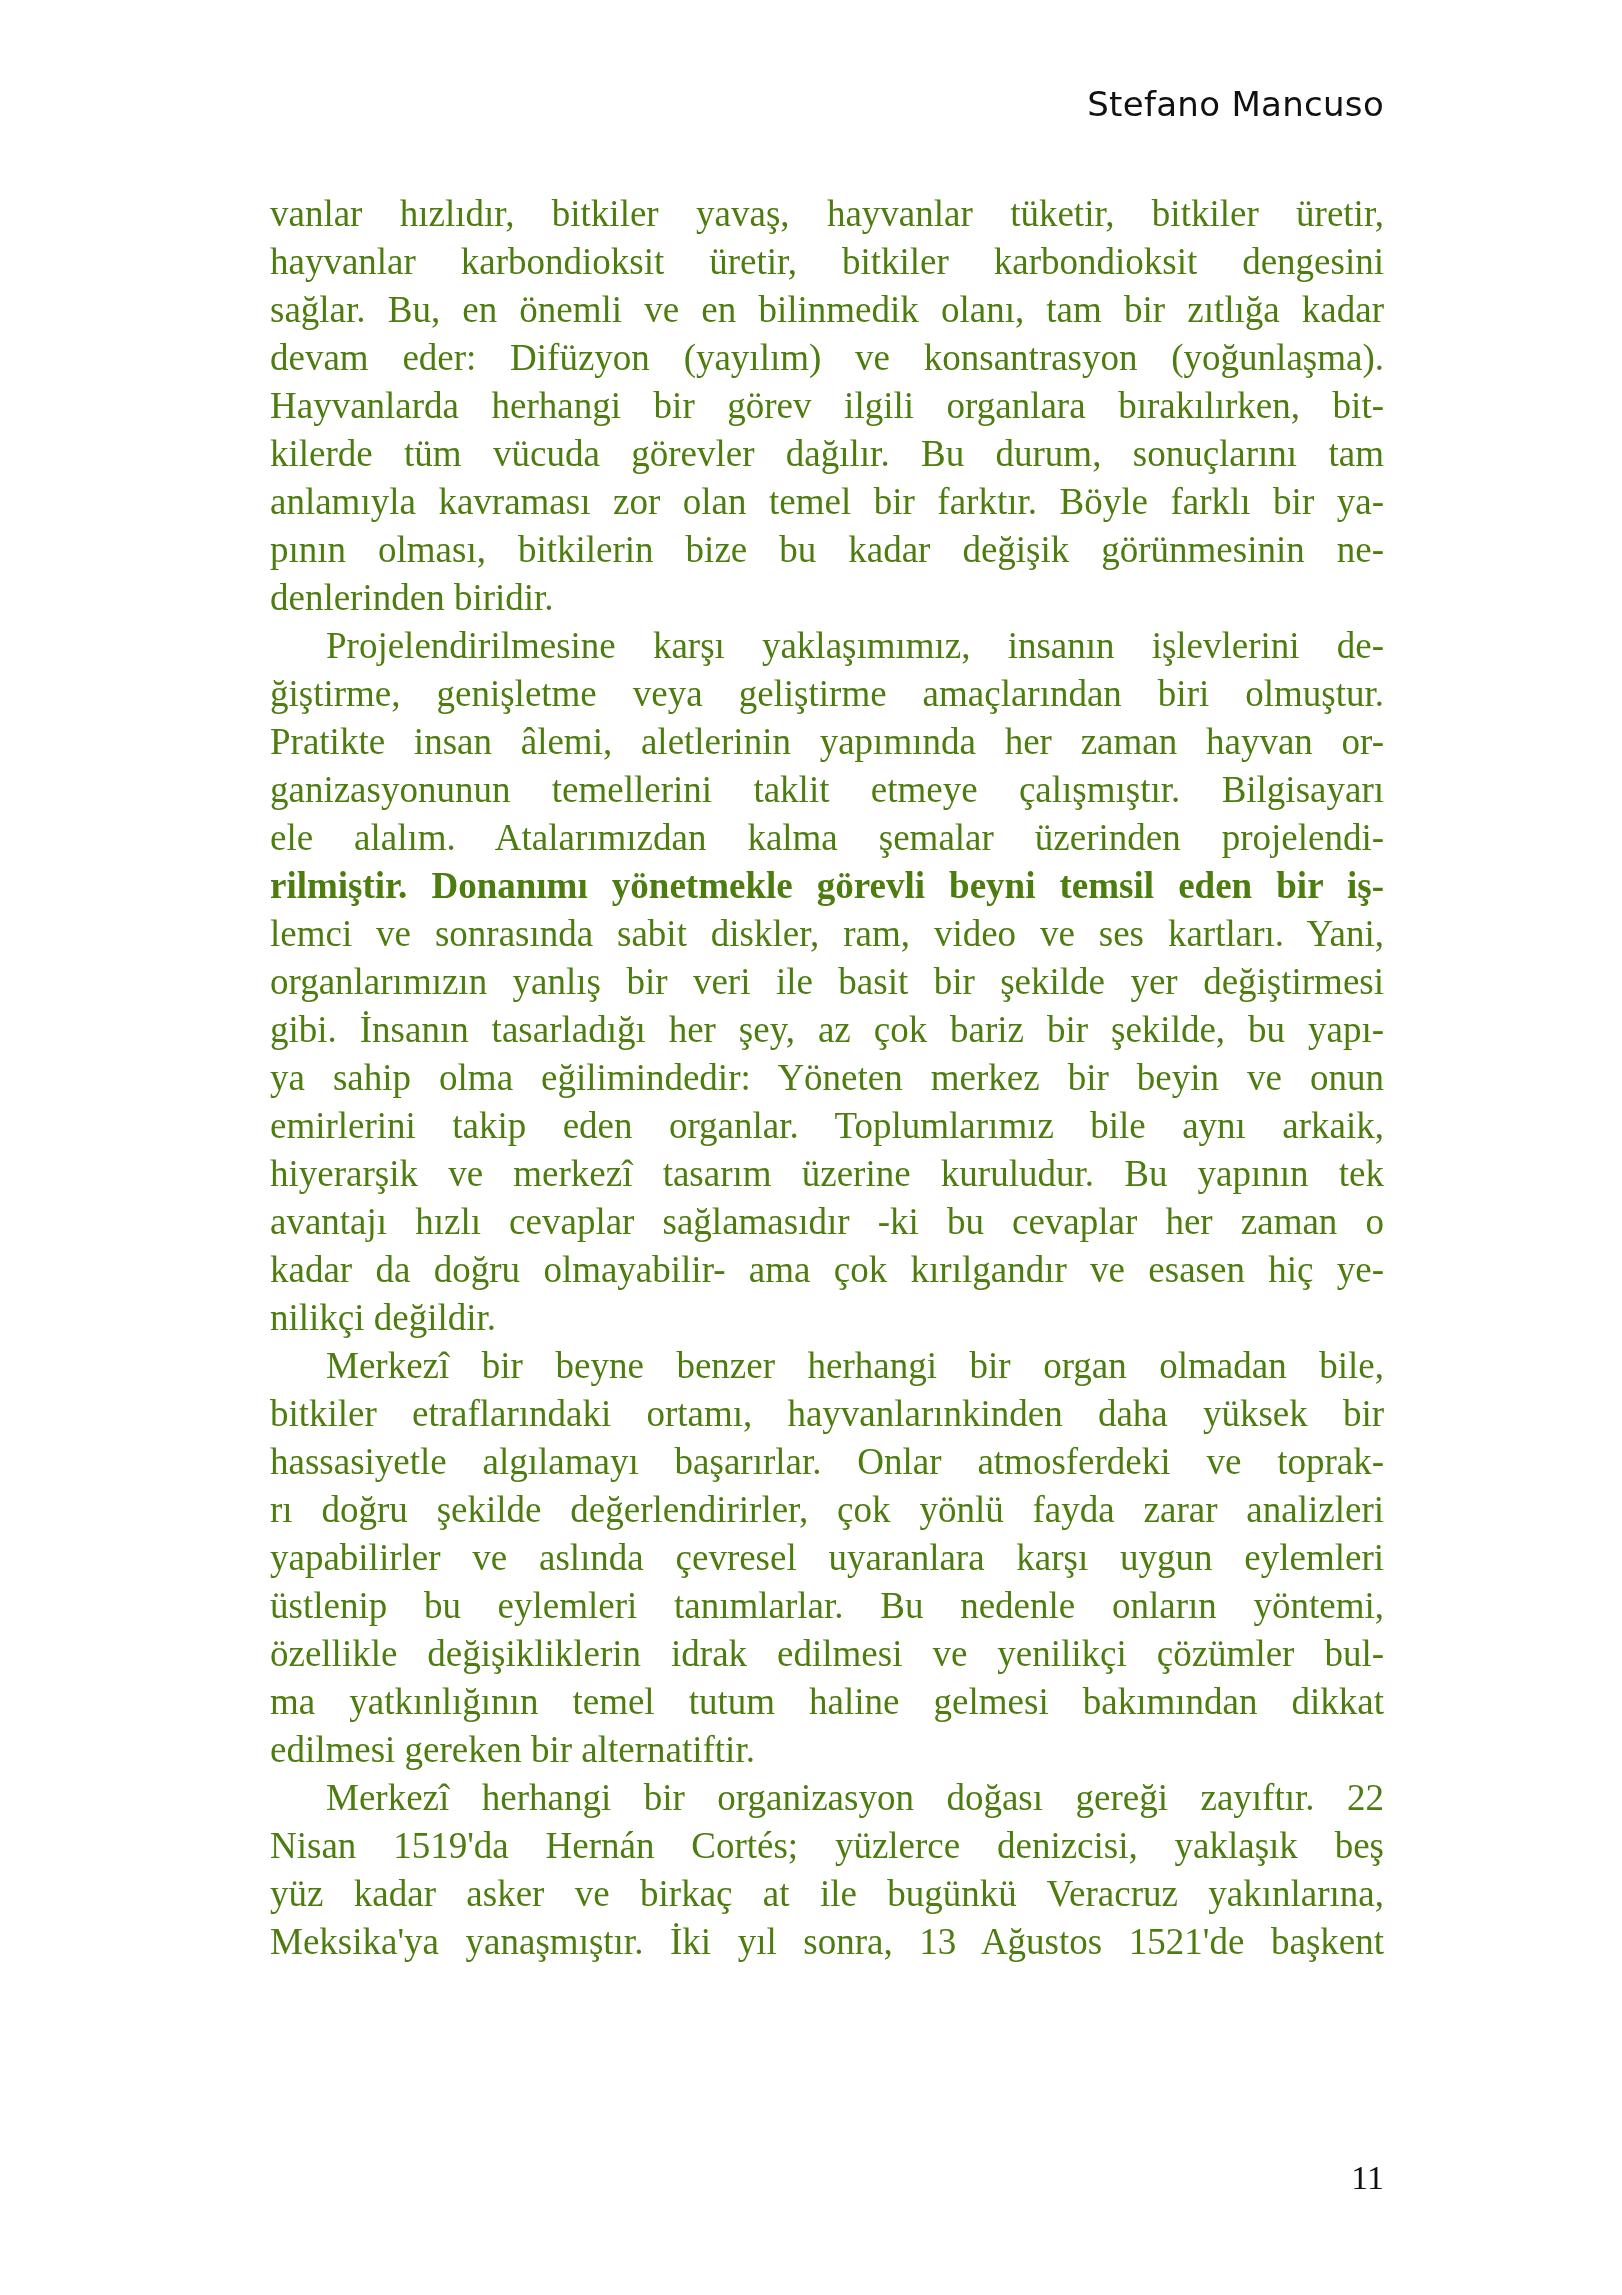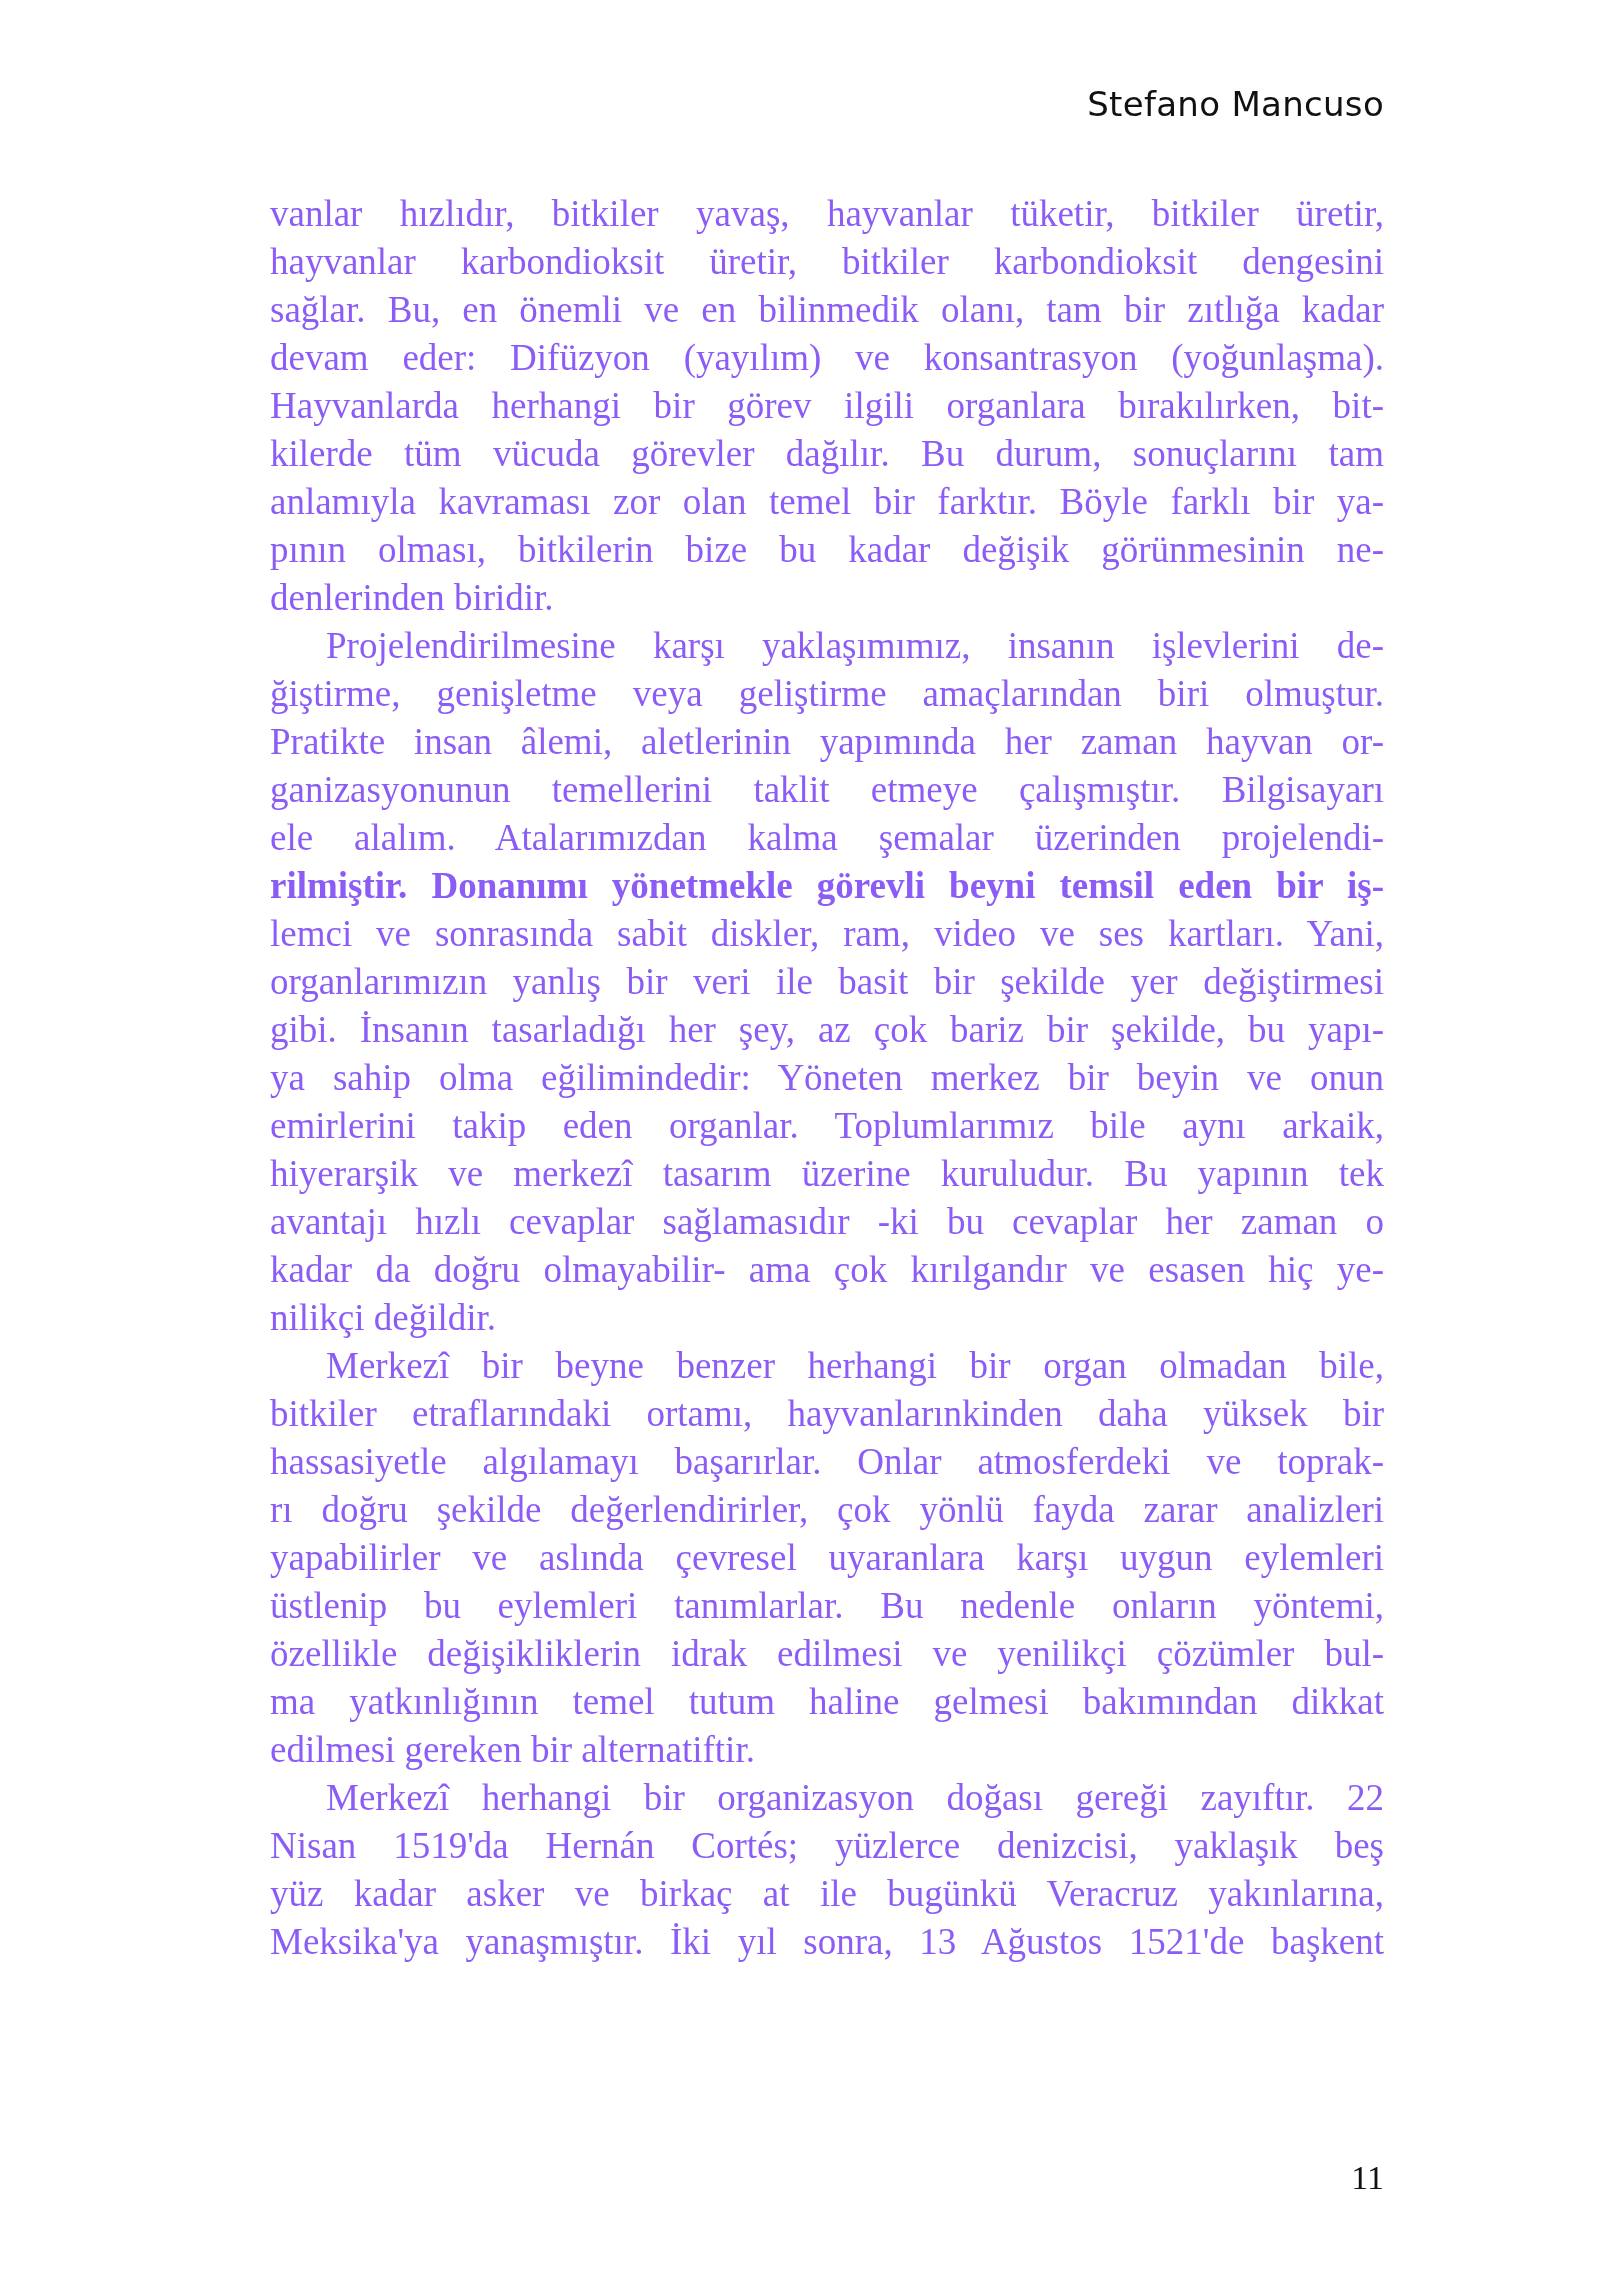--- a/index.html
+++ b/index.html
@@ -5,21 +5,21 @@
   html, body { margin:0; padding:0; background:#ffffff; }
   body { width:1623px; height:2295px; position:relative; overflow:hidden; color:#111; }
   .running-head {
     position:absolute; top:84px; right:239px;
     font-family:"DejaVu Sans", sans-serif; font-size:34px; color:#111;
     letter-spacing:0.3px;
   }
   .body-text {
     position:absolute; left:270px; top:190px; width:1114px;
     font-family:"Liberation Serif", serif; font-size:37px; line-height:48px;
-    color:#8b5cf6;
+    color:#4d7c0f;
   }
   .line { display:block; height:48px; white-space:nowrap; text-align:justify; text-align-last:justify; }
   .line.last { text-align-last:left; }
   .line.indent { padding-left:56px; }
   .page-number {
     position:absolute; top:2159px; right:239px;
     font-family:"Liberation Serif", serif; font-size:34px; color:#111;
   }
 </style>
 </head>

